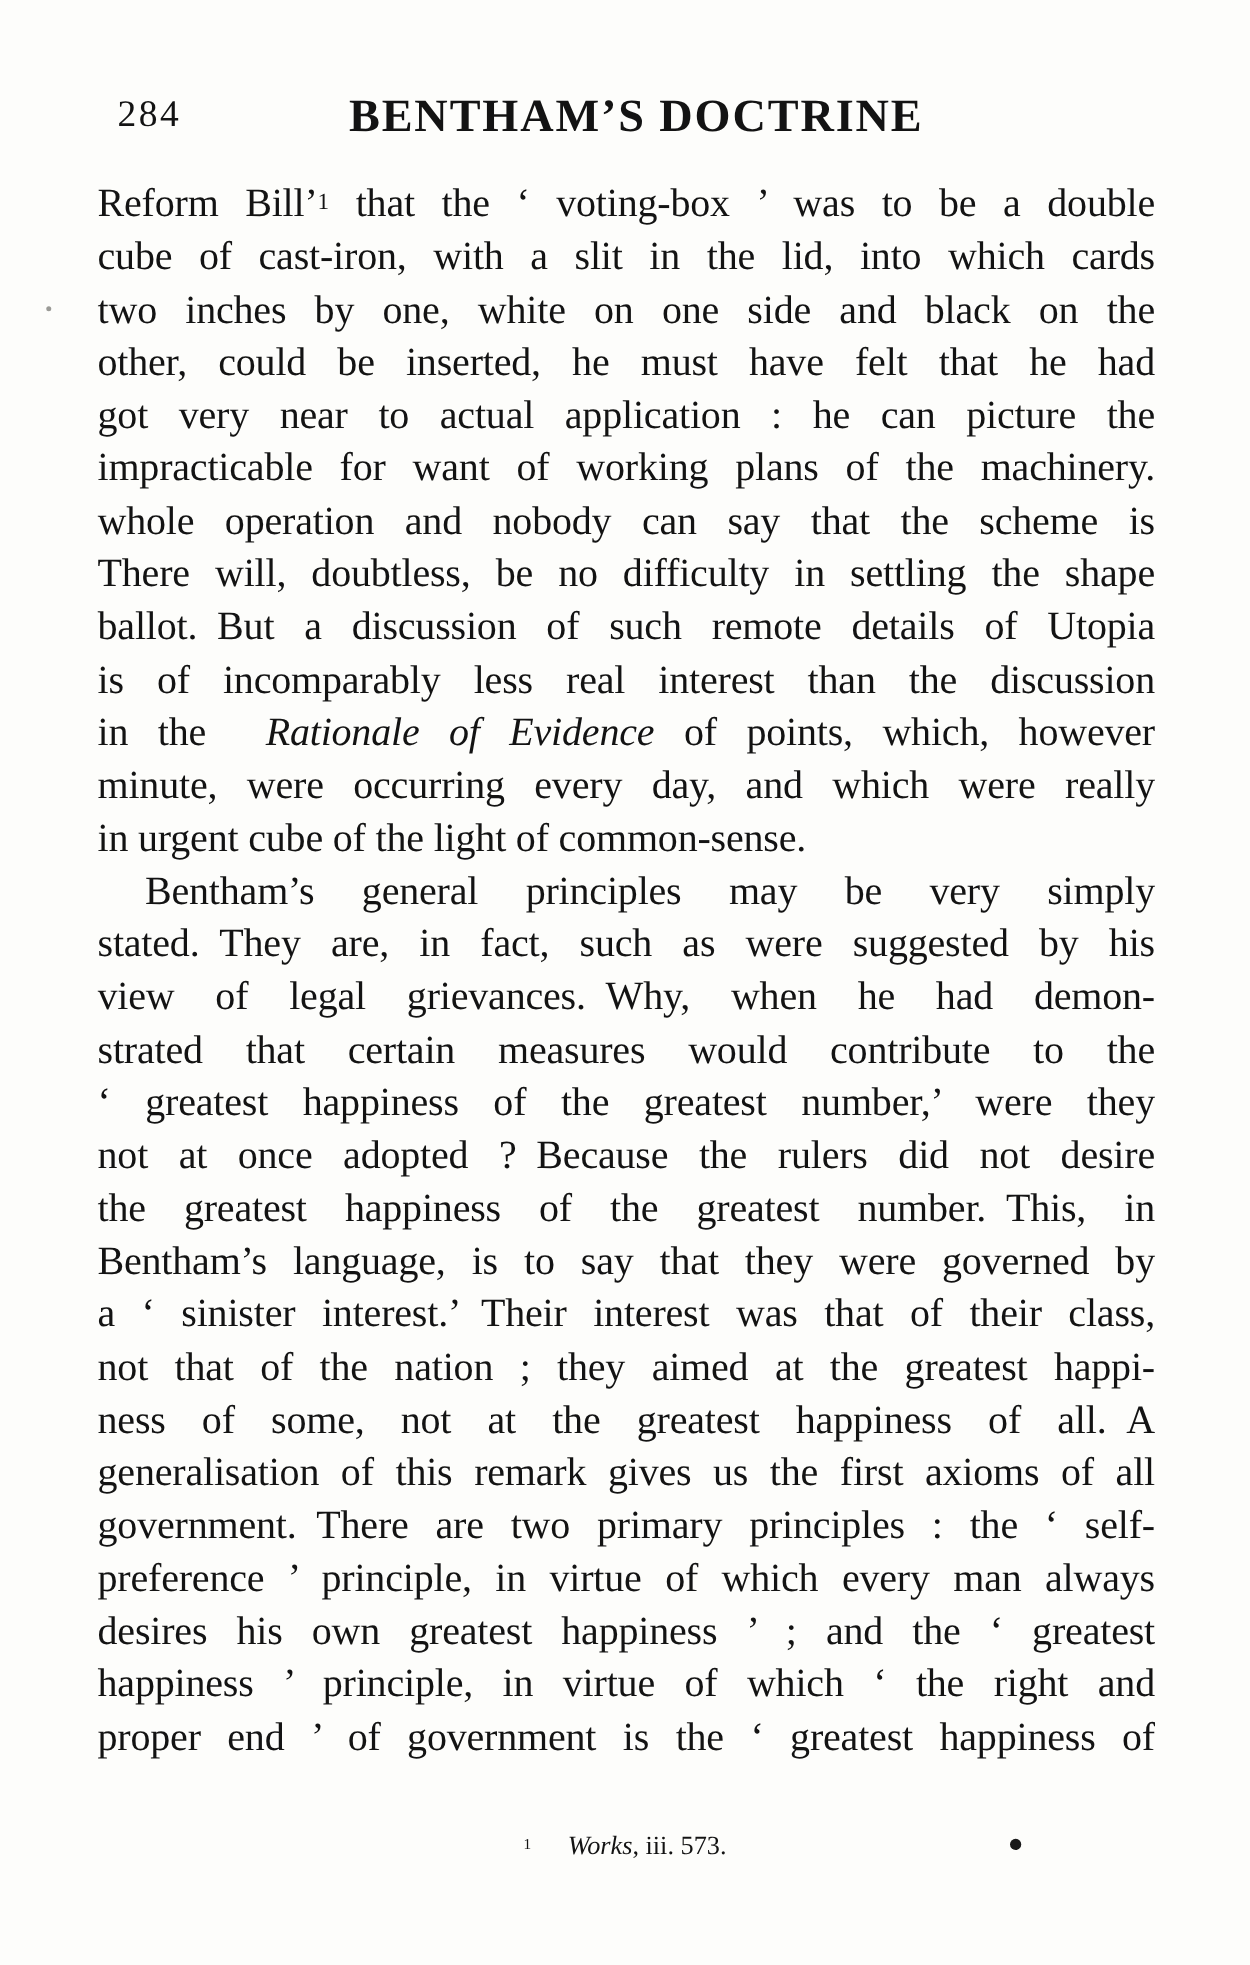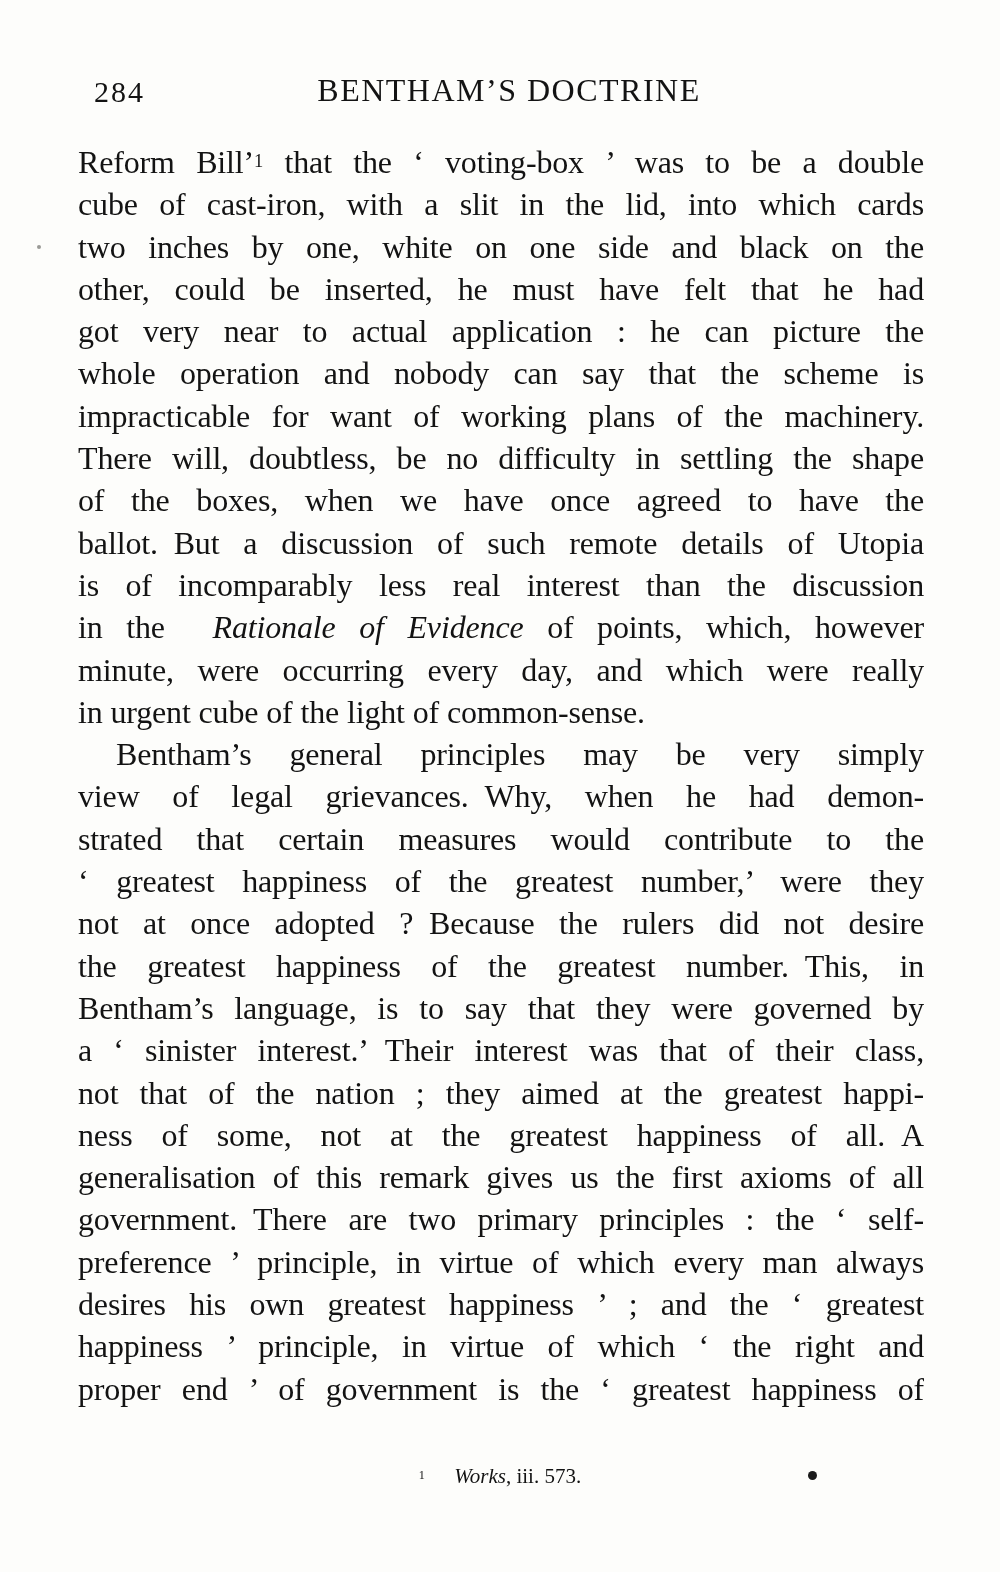--- a/index.html
+++ b/index.html
@@ -14,21 +14,21 @@
   .page-header{
     position:absolute;top:72px;left:62px;right:76px;height:40px;margin-left:32px;
   }
   .page-number{
     position:absolute;left:0;top:3px;
     font-size:30px;letter-spacing:2px;
   }
   .running-header{
     position:absolute;left:0;right:0;top:0;
     text-align:center;
-    font-size:32px;font-weight:400;letter-spacing:1.5px;
+    font-size:37px;font-weight:700;letter-spacing:1.5px;
   }
   .page-body{
     position:absolute;top:141px;left:78px;width:846px;
   }
   .line{
     height:42.3px;line-height:42.3px;
     font-size:32px;letter-spacing:-0.15px;
     text-align:justify;text-align-last:justify;
     text-justify:inter-word;
     overflow:hidden;white-space:normal;
@@ -63,30 +63,30 @@
     <span class="page-number">284</span>
     <span class="running-header">BENTHAM’S DOCTRINE</span>
   </div>
 
   <div class="page-body">
       <div class="line"><span>Reform Bill’</span><sup>1</sup><span> that the ‘ voting-box ’ was to be a double</span></div>
       <div class="line"><span>cube of cast-iron, with a slit in the lid, into which cards</span></div>
       <div class="line"><span>two inches by one, white on one side and black on the</span></div>
       <div class="line"><span>other, could be inserted, he must have felt that he had</span></div>
       <div class="line"><span>got very near to actual application : he can picture the</span></div>
+      <div class="line"><span>impracticable for want of working plans of the machinery.</span></div>
       <div class="line"><span>whole operation and nobody can say that the scheme is</span></div>
-      <div class="line"><span>impracticable for want of working plans of the machinery.</span></div>
       <div class="line"><span>There will, doubtless, be no difficulty in settling the shape</span></div>
-      <div class="line"><span>of the boxes, when we have once agreed to have the</span></div>
       <div class="line"><span>ballot. But a discussion of such remote details of Utopia</span></div>
       <div class="line"><span>is of incomparably less real interest than the discussion</span></div>
       <div class="line"><span>in the </span><span class="it">Rationale of Evidence</span><span> of points, which, however</span></div>
       <div class="line"><span>minute, were occurring every day, and which were really</span></div>
       <div class="line nostretch"><span>in urgent cube of the light of common-sense.</span></div>
       <div class="line indent"><span>Bentham’s general principles may be very simply</span></div>
+      <div class="line"><span>stated. They are, in fact, such as were suggested by his</span></div>
       <div class="line"><span>view of legal grievances. Why, when he had demon-</span></div>
       <div class="line"><span>strated that certain measures would contribute to the</span></div>
       <div class="line"><span>‘ greatest happiness of the greatest number,’ were they</span></div>
       <div class="line"><span>not at once adopted ? Because the rulers did not desire</span></div>
       <div class="line"><span>the greatest happiness of the greatest number. This, in</span></div>
       <div class="line"><span>Bentham’s language, is to say that they were governed by</span></div>
       <div class="line"><span>a ‘ sinister interest.’ Their interest was that of their class,</span></div>
       <div class="line"><span>not that of the nation ; they aimed at the greatest happi-</span></div>
       <div class="line"><span>ness of some, not at the greatest happiness of all. A</span></div>
       <div class="line"><span>generalisation of this remark gives us the first axioms of all</span></div>

